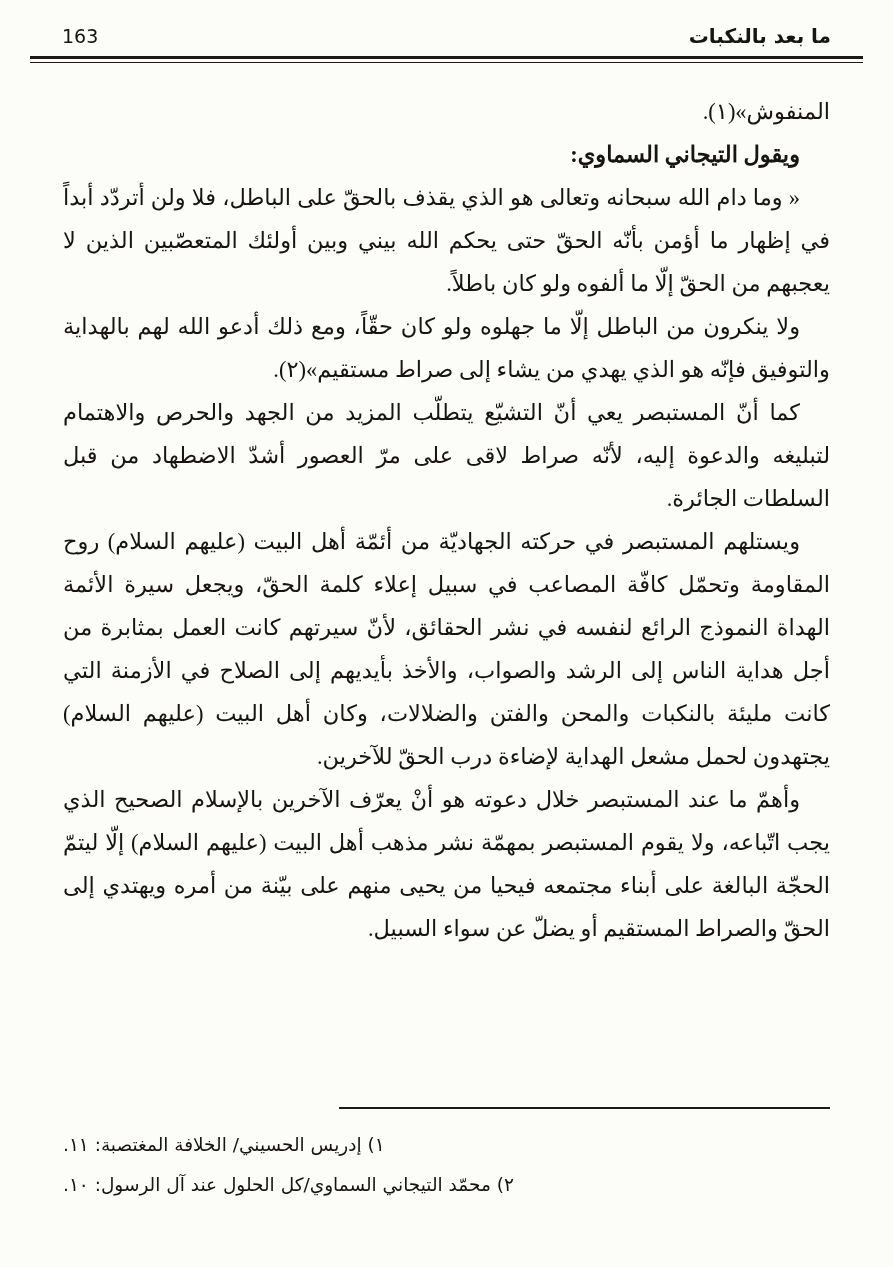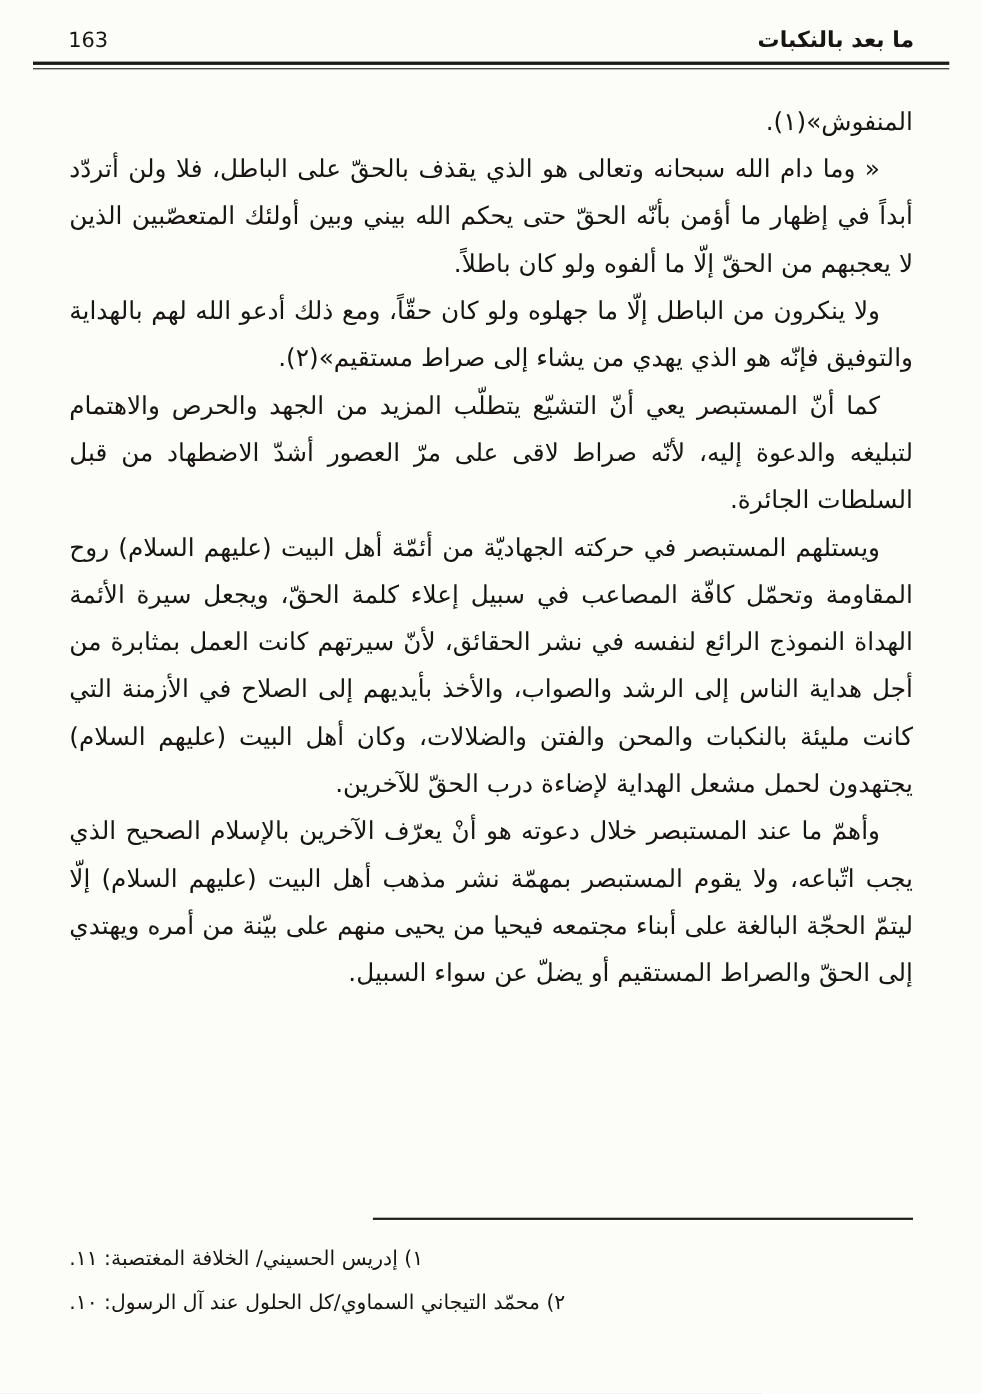--- a/index.html
+++ b/index.html
@@ -36,21 +36,21 @@
     border-bottom: 1px solid #1c1a18;
   }
 
   
   .body-text {
     padding: 27px 63px 0 63px;
     font-size: 22.5px;
     line-height: 43px;
     text-align: justify;
   }
-  .body-text p { text-indent: 30px; }
+  .body-text p { text-indent: 30px; font-family: Liberation Serif, serif; }
   .body-text p.no-indent { text-indent: 0; }
   .body-text p.bold { font-weight: bold; }
 
   
   .footnotes {
     position: absolute;
     right: 63px;
     left: 63px;
     bottom: 62px;
   }
@@ -73,20 +73,21 @@
 
   <div class="header">
     <span class="header-title">ما بعد بالنكبات</span>
     <span class="header-page-number">163</span>
   </div>
 
   <div class="rule"></div>
 
   <div class="body-text">
     <p class="no-indent">المنفوش»(١).</p>
+    <p class="bold">ويقول التيجاني السماوي:</p>
     <p>« وما دام الله سبحانه وتعالى هو الذي يقذف بالحقّ على الباطل، فلا ولن أتردّد أبداً في إظهار ما أؤمن بأنّه الحقّ حتى يحكم الله بيني وبين أولئك المتعصّبين الذين لا يعجبهم من الحقّ إلّا ما ألفوه ولو كان باطلاً.</p>
     <p>ولا ينكرون من الباطل إلّا ما جهلوه ولو كان حقّاً، ومع ذلك أدعو الله لهم بالهداية والتوفيق فإنّه هو الذي يهدي من يشاء إلى صراط مستقيم»(٢).</p>
     <p>كما أنّ المستبصر يعي أنّ التشيّع يتطلّب المزيد من الجهد والحرص والاهتمام لتبليغه والدعوة إليه، لأنّه صراط لاقى على مرّ العصور أشدّ الاضطهاد من قبل السلطات الجائرة.</p>
     <p>ويستلهم المستبصر في حركته الجهاديّة من أئمّة أهل البيت (عليهم السلام) روح المقاومة وتحمّل كافّة المصاعب في سبيل إعلاء كلمة الحقّ، ويجعل سيرة الأئمة الهداة النموذج الرائع لنفسه في نشر الحقائق، لأنّ سيرتهم كانت العمل بمثابرة من أجل هداية الناس إلى الرشد والصواب، والأخذ بأيديهم إلى الصلاح في الأزمنة التي كانت مليئة بالنكبات والمحن والفتن والضلالات، وكان أهل البيت (عليهم السلام) يجتهدون لحمل مشعل الهداية لإضاءة درب الحقّ للآخرين.</p>
     <p>وأهمّ ما عند المستبصر خلال دعوته هو أنْ يعرّف الآخرين بالإسلام الصحيح الذي يجب اتّباعه، ولا يقوم المستبصر بمهمّة نشر مذهب أهل البيت (عليهم السلام) إلّا ليتمّ الحجّة البالغة على أبناء مجتمعه فيحيا من يحيى منهم على بيّنة من أمره ويهتدي إلى الحقّ والصراط المستقيم أو يضلّ عن سواء السبيل.</p>
   </div>
 
   <div class="footnotes">
     <div class="fn-rule"></div>
     <p class="fn-line">١) إدريس الحسيني/ الخلافة المغتصبة: ١١.</p>

